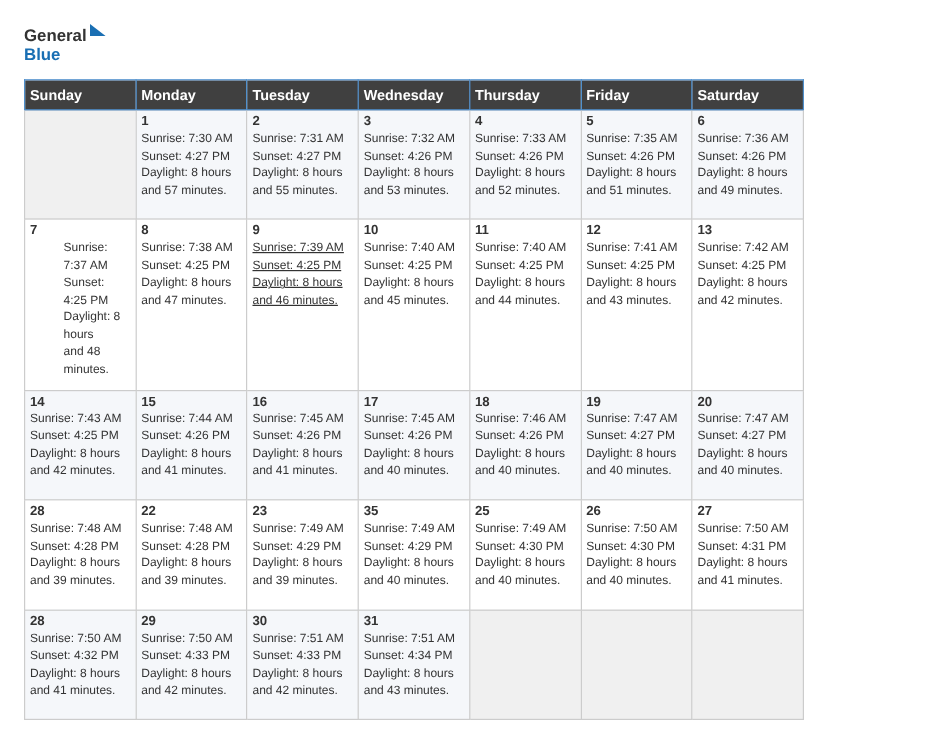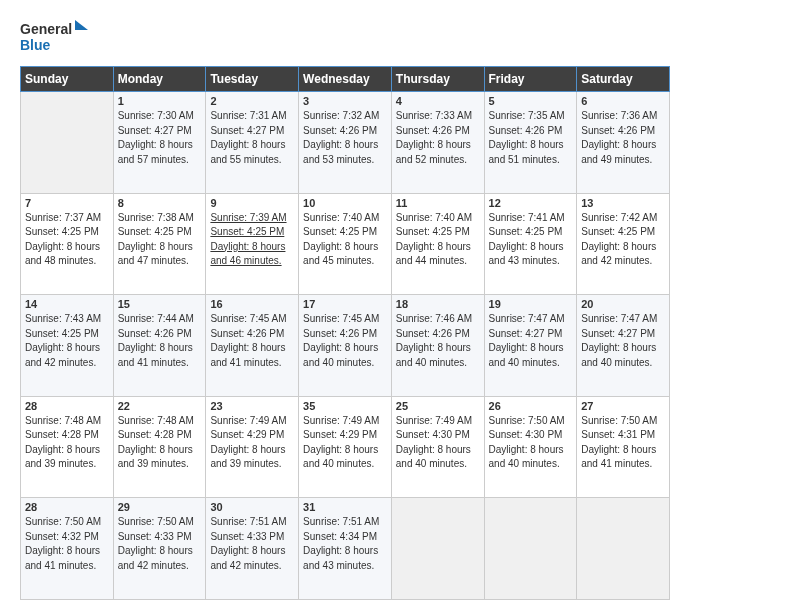--- a/index.html
+++ b/index.html
@@ -161,21 +161,21 @@
             <span class="day-num">6</span>
             <div class="cell-content" style="white-space: pre-line;">Sunrise: 7:36 AM
 Sunset: 4:26 PM
 Daylight: 8 hours
 and 49 minutes.</div>
           </td>
         </tr>
         <tr>
           <td>
             <span class="day-num">7</span>
-            <div class="cell-content" style="white-space: pre-line;">Sunrise: 7:37 AM
+            <div class="cell-content" style="white-space: pre-line; margin-left: 28px;">Sunrise: 7:37 AM
 Sunset: 4:25 PM
 Daylight: 8 hours
 and 48 minutes.</div>
           </td>
           <td>
             <span class="day-num">8</span>
             <div class="cell-content" style="white-space: pre-line;">Sunrise: 7:38 AM
 Sunset: 4:25 PM
 Daylight: 8 hours
 and 47 minutes.</div>

